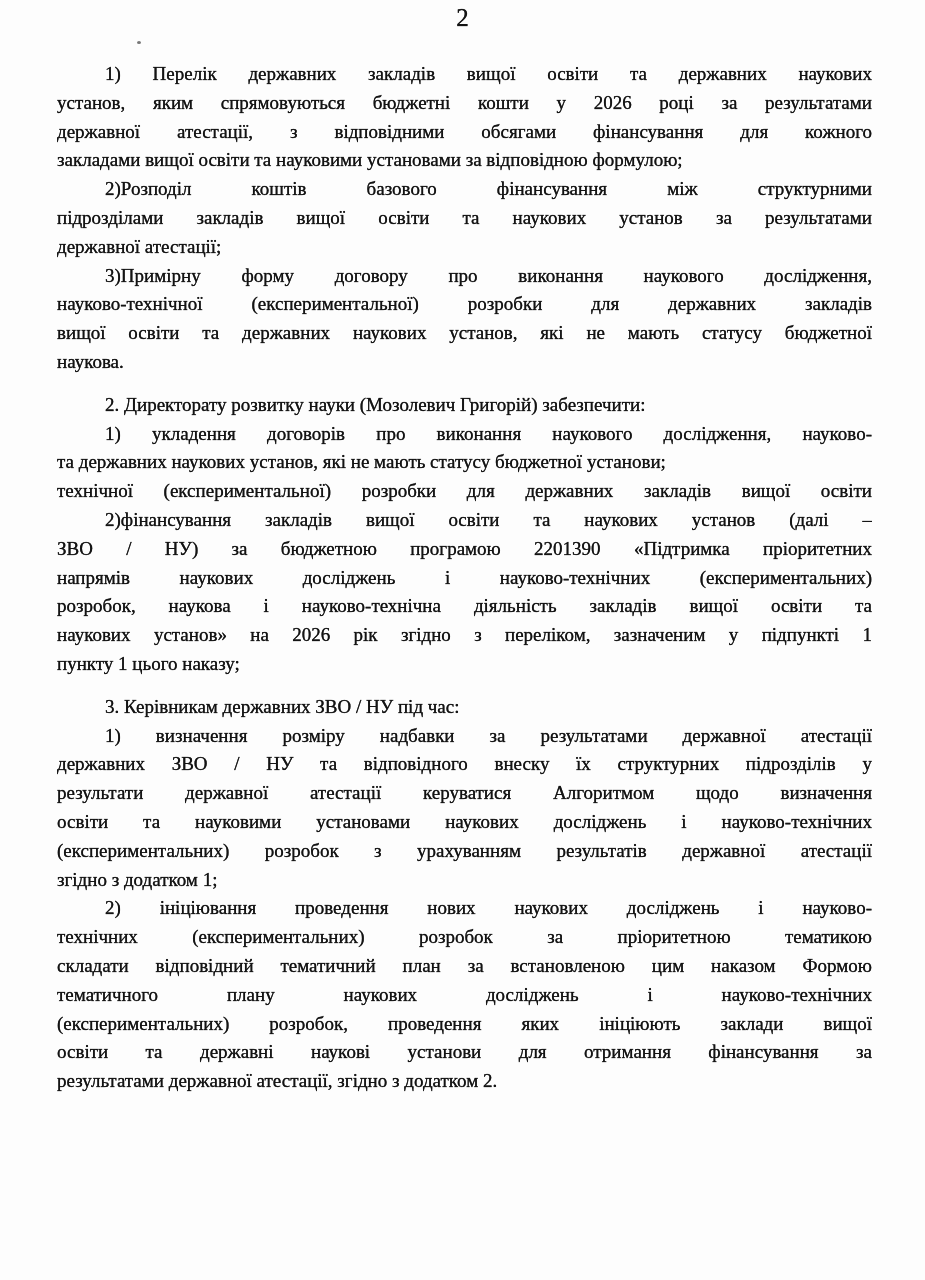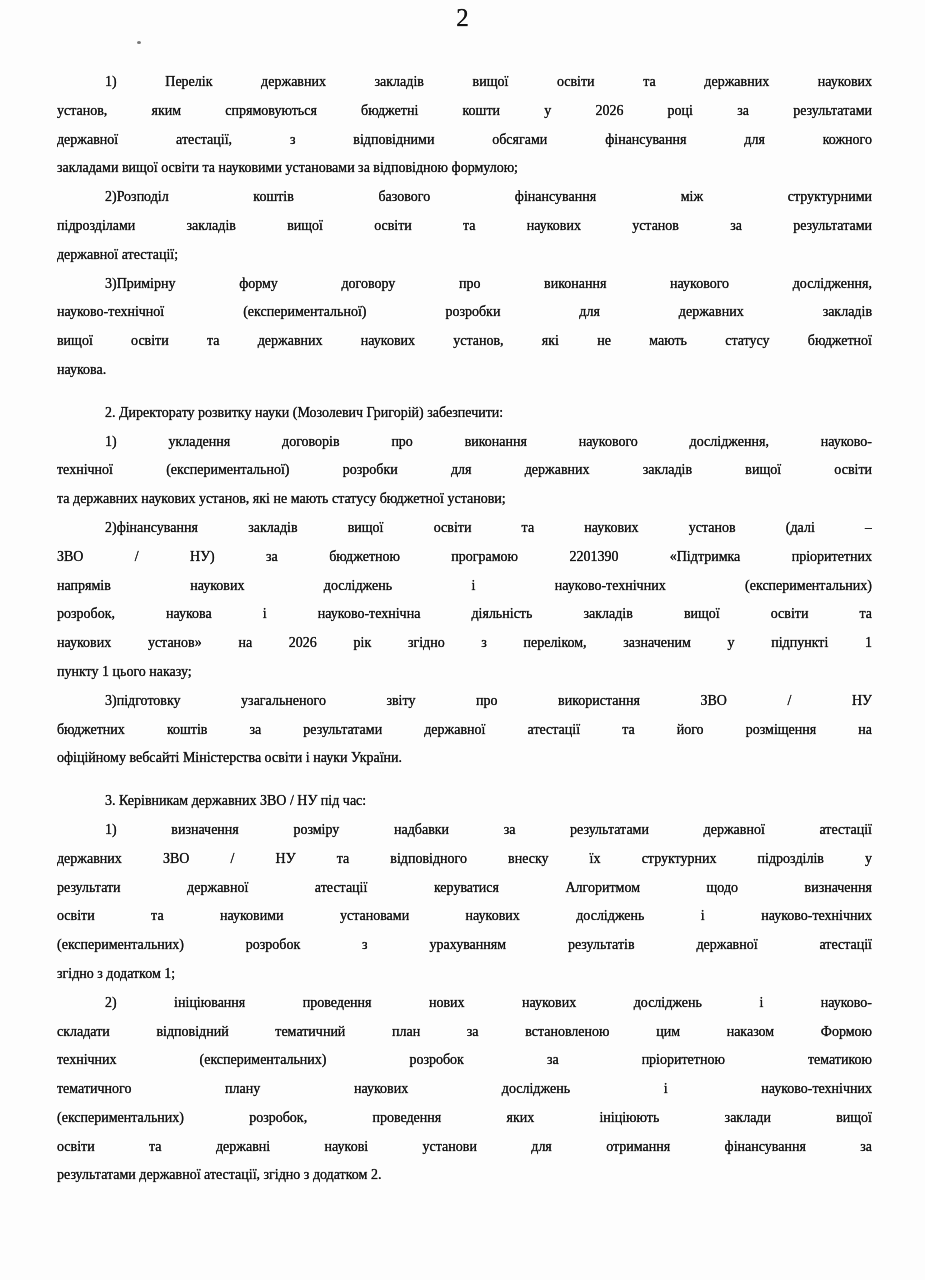--- a/index.html
+++ b/index.html
@@ -34,23 +34,23 @@
     width: 4px;
     height: 3px;
     background: #4a4a4a;
     border-radius: 50%;
     opacity: 0.75;
   }
 
   .doc-body {
     position: absolute;
     left: 57px;
-    top: 68px;
+    top: 60px;
     width: 815px;
-    font-size: 14px;
+    font-size: 19px;
     line-height: 28.8px;
   }
 
   .para { margin: 0; }
   .para.gap { margin-top: 14px; }
 
   .line {
     display: block;
     text-align: justify;
     text-align-last: justify;
@@ -84,50 +84,45 @@
         <div class="line first">3)Примірну форму договору про виконання наукового дослідження,</div>
         <div class="line">науково-технічної (експериментальної) розробки для державних закладів</div>
         <div class="line">вищої освіти та державних наукових установ, які не мають статусу бюджетної</div>
         <div class="line last">наукова.</div>
       </div>
       <div class="para gap">
         <div class="line first last">2. Директорату розвитку науки (Мозолевич Григорій) забезпечити:</div>
       </div>
       <div class="para">
         <div class="line first">1) укладення договорів про виконання наукового дослідження, науково-</div>
+        <div class="line last">та державних наукових установ, які не мають статусу бюджетної установи;</div>
         <div class="line">технічної (експериментальної) розробки для державних закладів вищої освіти</div>
-        <div class="line last">та державних наукових установ, які не мають статусу бюджетної установи;</div>
       </div>
       <div class="para">
         <div class="line first">2)фінансування закладів вищої освіти та наукових установ (далі –</div>
         <div class="line">ЗВО / НУ) за бюджетною програмою 2201390 «Підтримка пріоритетних</div>
         <div class="line">напрямів наукових досліджень і науково-технічних (експериментальних)</div>
         <div class="line">розробок, наукова і науково-технічна діяльність закладів вищої освіти та</div>
         <div class="line">наукових установ» на 2026 рік згідно з переліком, зазначеним у підпункті 1</div>
         <div class="line last">пункту 1 цього наказу;</div>
-      </div>
-      <div class="para">
-        <div class="line first">3)підготовку узагальненого звіту про використання ЗВО / НУ</div>
-        <div class="line">бюджетних коштів за результатами державної атестації та його розміщення на</div>
-        <div class="line last">офіційному вебсайті Міністерства освіти і науки України.</div>
       </div>
       <div class="para gap">
         <div class="line first last">3. Керівникам державних ЗВО / НУ під час:</div>
       </div>
       <div class="para">
         <div class="line first">1) визначення розміру надбавки за результатами державної атестації</div>
         <div class="line">державних ЗВО / НУ та відповідного внеску їх структурних підрозділів у</div>
         <div class="line">результати державної атестації керуватися Алгоритмом щодо визначення</div>
         <div class="line">освіти та науковими установами наукових досліджень і науково-технічних</div>
         <div class="line">(експериментальних) розробок з урахуванням результатів державної атестації</div>
         <div class="line last">згідно з додатком 1;</div>
       </div>
       <div class="para">
         <div class="line first">2) ініціювання проведення нових наукових досліджень і науково-</div>
+        <div class="line">технічних (експериментальних) розробок за пріоритетною тематикою</div>
         <div class="line">складати відповідний тематичний план за встановленою цим наказом Формою</div>
-        <div class="line">технічних (експериментальних) розробок за пріоритетною тематикою</div>
         <div class="line">тематичного плану наукових досліджень і науково-технічних</div>
         <div class="line">(експериментальних) розробок, проведення яких ініціюють заклади вищої</div>
         <div class="line">освіти та державні наукові установи для отримання фінансування за</div>
         <div class="line last">результатами державної атестації, згідно з додатком 2.</div>
       </div>
     </div>
 </div>
 
 </body></html>

